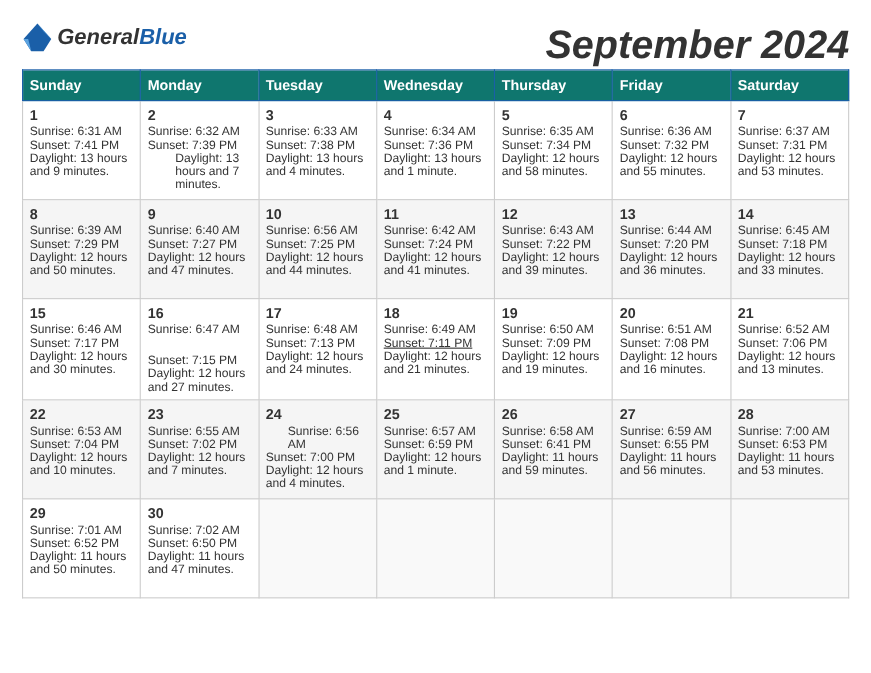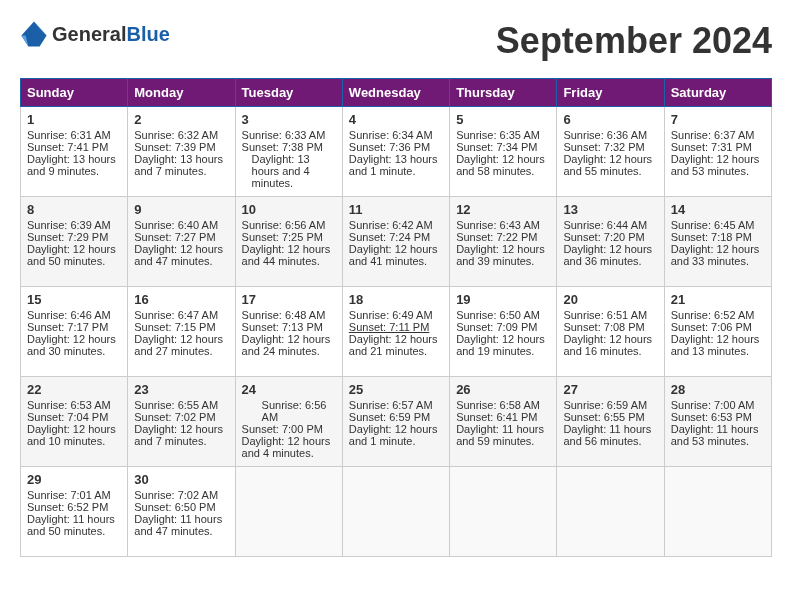--- a/index.html
+++ b/index.html
@@ -7,21 +7,22 @@
       font-family: Arial, sans-serif;
       background: #fff;
       width: 792px;
       min-height: 612px;
       padding: 20px;
     }
     .header-area {
       display: flex;
       justify-content: space-between;
       align-items: flex-start;
-      margin-bottom: 16px;
+      margin-bottom: 1px;
+      font-style: italic;
     }
     .logo {
       display: flex;
       align-items: center;
       gap: 4px;
     }
     .logo-icon {
       width: 28px;
       height: 28px;
     }
@@ -36,21 +37,21 @@
     .location-title {
       font-size: 18px;
       color: #555;
     }
     table {
       width: 100%;
       border-collapse: collapse;
       table-layout: fixed;
     }
     thead tr {
-      background-color: #701a75;
+      background-color: #0f766e;
       padding-left: 48px;
     }
     thead th {
       color: #fff;
       font-size: 13px;
       font-weight: bold;
       padding: 6px 6px;
       text-align: left;
       border: 1px solid #1a5fa8;
     }
@@ -116,27 +117,27 @@
         <td>
           <span class="day-num">1</span>
           <span style="display: block;">Sunrise: 6:31 AM</span>
           <span style="display: block;">Sunset: 7:41 PM</span>
           <span style="display: block;">Daylight: 13 hours and 9 minutes.</span>
         </td>
         <td>
           <span class="day-num">2</span>
           <span style="display: block;">Sunrise: 6:32 AM</span>
           <span style="display: block;">Sunset: 7:39 PM</span>
-          <span style="display: block;">Daylight: 13 hours and 7 minutes.</span>
+          <span style="display: block; margin-left: 25px;">Daylight: 13 hours and 7 minutes.</span>
         </td>
         <td>
           <span class="day-num">3</span>
           <span style="display: block;">Sunrise: 6:33 AM</span>
           <span style="display: block;">Sunset: 7:38 PM</span>
-          <span style="display: block; margin-left: 10px;">Daylight: 13 hours and 4 minutes.</span>
+          <span style="display: block;">Daylight: 13 hours and 4 minutes.</span>
         </td>
         <td>
           <span class="day-num">4</span>
           <span style="display: block;">Sunrise: 6:34 AM</span>
           <span style="display: block;">Sunset: 7:36 PM</span>
           <span style="display: block;">Daylight: 13 hours and 1 minute.</span>
         </td>
         <td>
           <span class="day-num">5</span>
           <span style="display: block;">Sunrise: 6:35 AM</span>
@@ -203,21 +204,21 @@
       <tr>
         <td>
           <span class="day-num">15</span>
           <span style="display: block;">Sunrise: 6:46 AM</span>
           <span style="display: block;">Sunset: 7:17 PM</span>
           <span style="display: block;">Daylight: 12 hours and 30 minutes.</span>
         </td>
         <td>
           <span class="day-num">16</span>
           <span style="display: block;">Sunrise: 6:47 AM</span>
-          <span style="display: block;">Sunset: 7:15 PM</span>
+          <span style="display: block; margin-top: 16px;">Sunset: 7:15 PM</span>
           <span style="display: block;">Daylight: 12 hours and 27 minutes.</span>
         </td>
         <td>
           <span class="day-num">17</span>
           <span style="display: block;">Sunrise: 6:48 AM</span>
           <span style="display: block;">Sunset: 7:13 PM</span>
           <span style="display: block;">Daylight: 12 hours and 24 minutes.</span>
         </td>
         <td>
           <span class="day-num">18</span>

